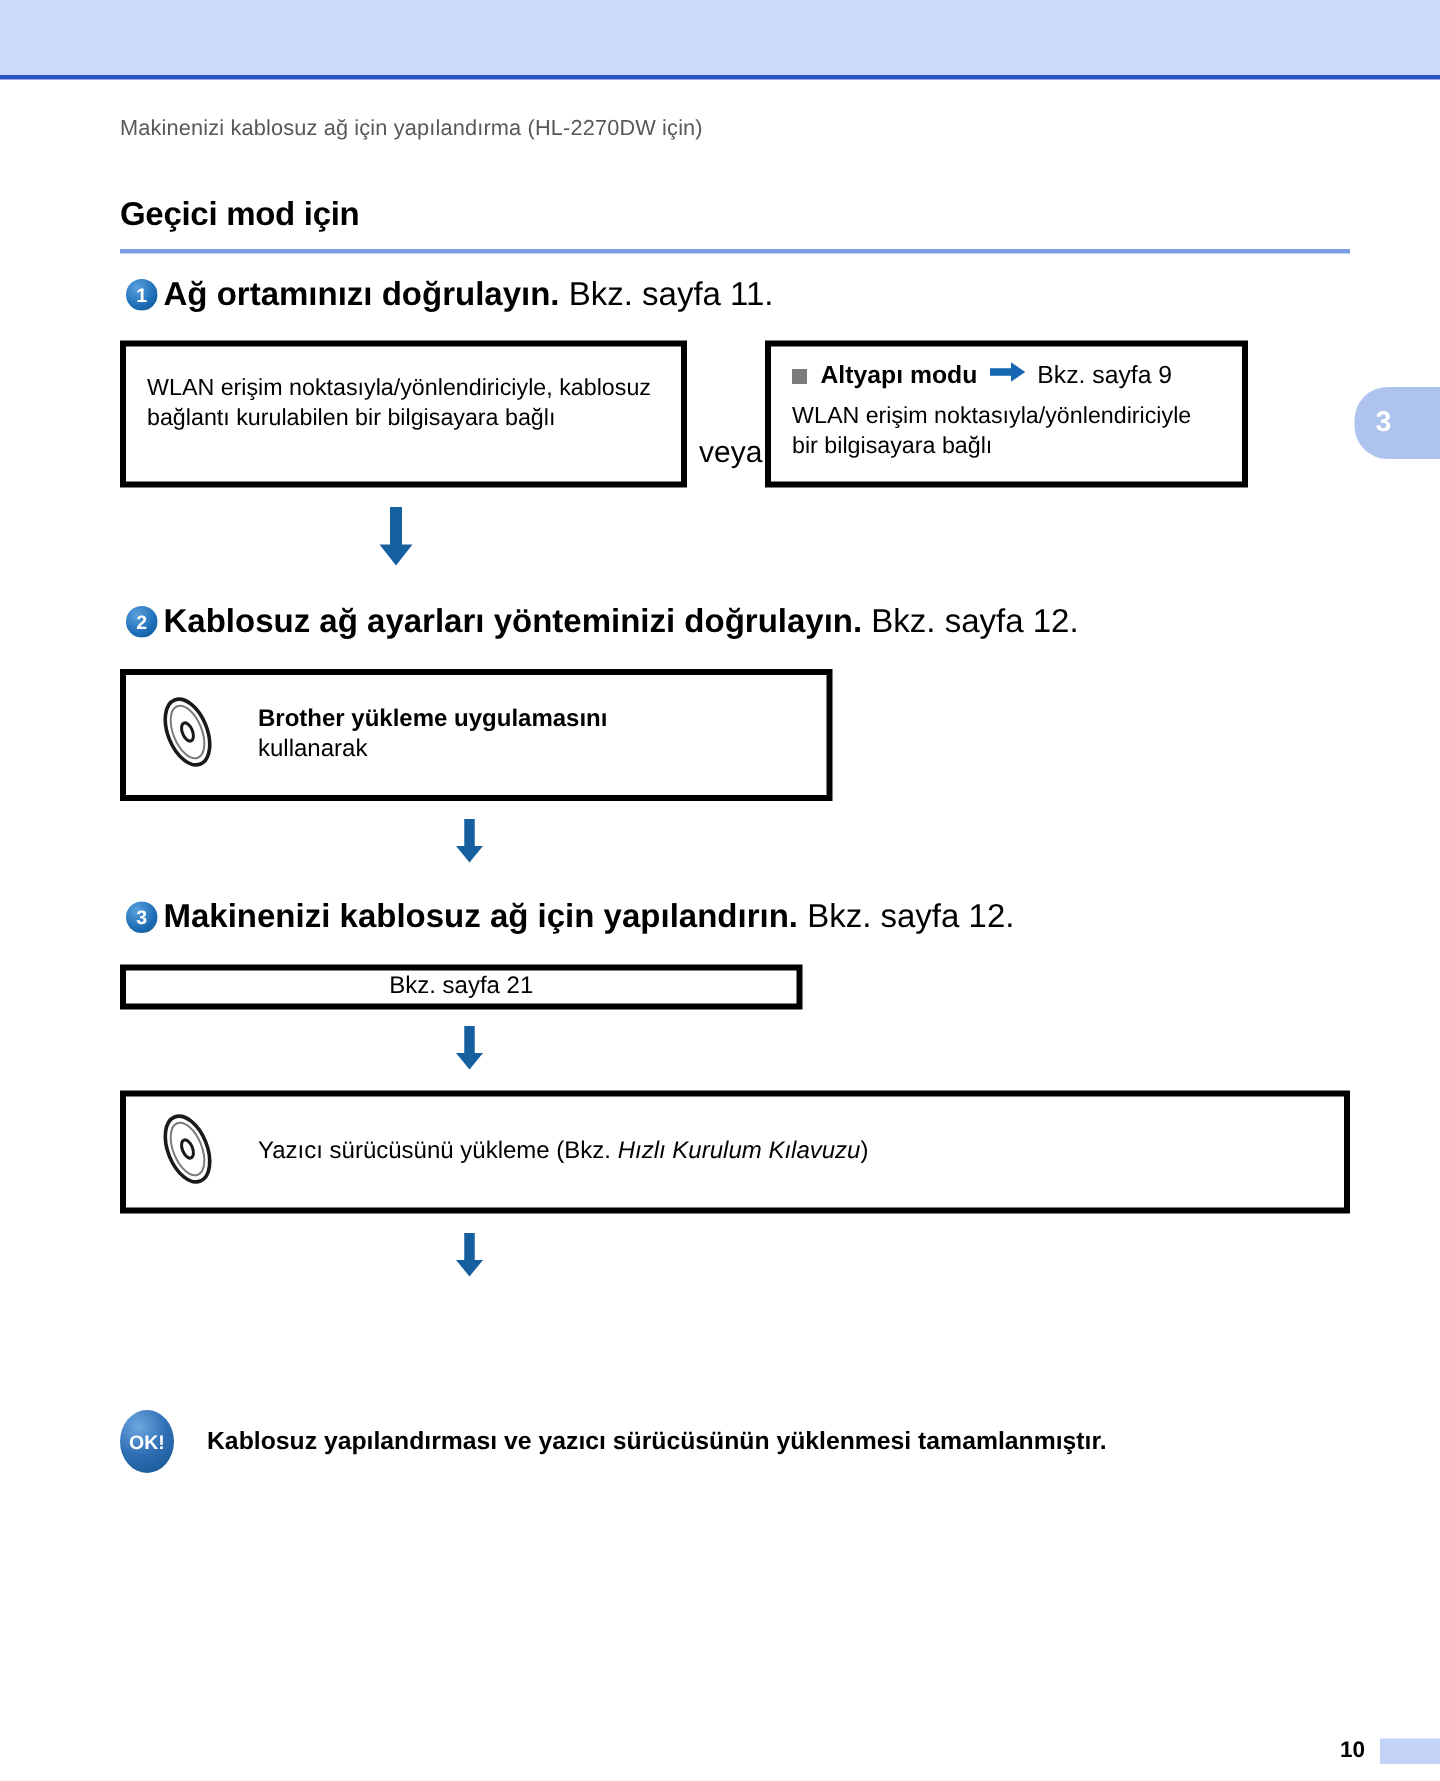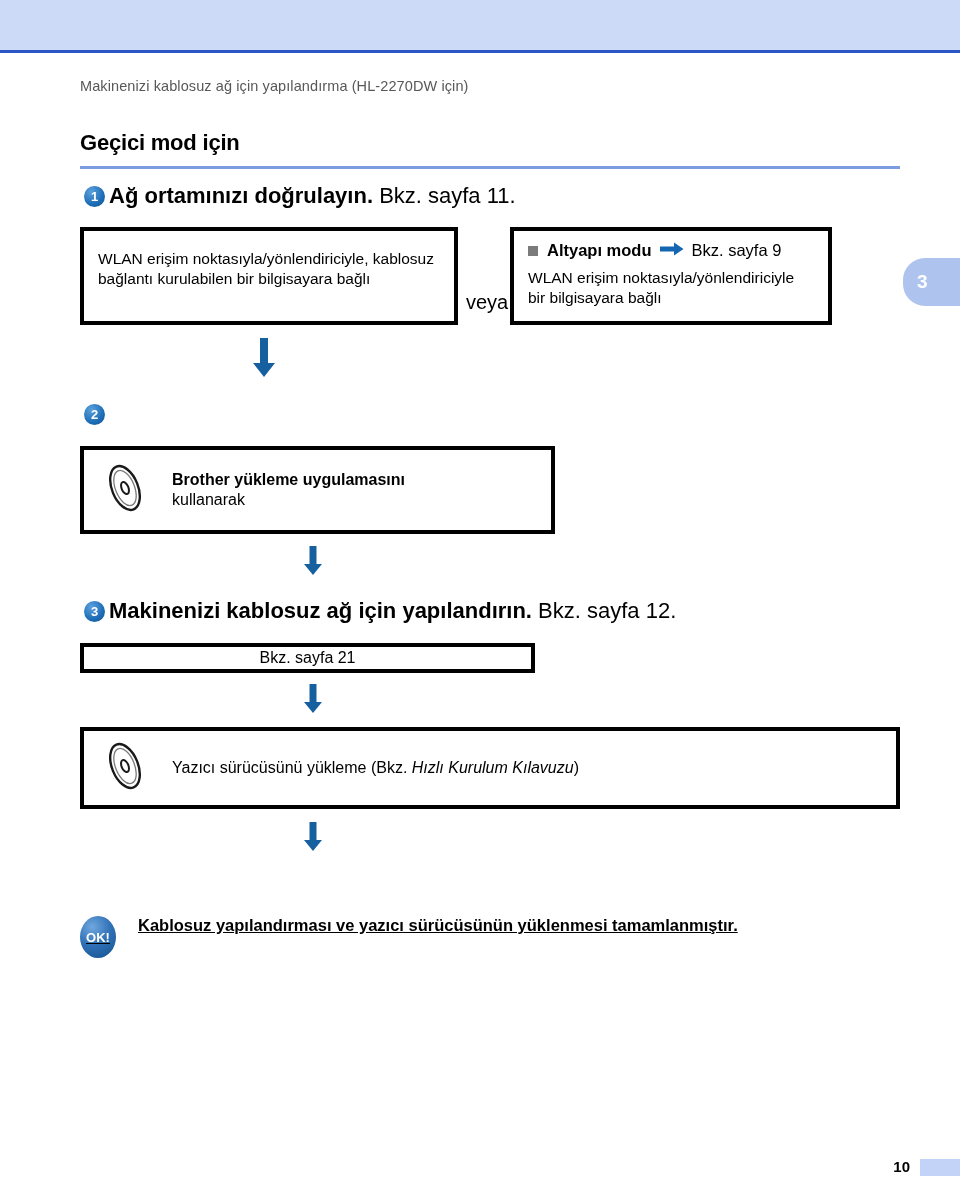--- a/index.html
+++ b/index.html
@@ -208,24 +208,23 @@
   .down-arrow { position: absolute; }
   #arrow-1 { left: 252px; top: 338px; }
   #arrow-2 { left: 303px; top: 546px; }
   #arrow-3 { left: 303px; top: 684px; }
   #arrow-4 { left: 303px; top: 822px; }
 
   
   .ok-line {
     position: absolute;
     left: 80px;
-    top: 916px;
-    display: flex;
-    align-items: flex-start;
-    text-decoration: underline;
+    top: 940px;
+    display: flex;
+    align-items: center;
   }
   .ok-badge {
     width: 36px; height: 42px;
     border-radius: 50%;
     background-image: radial-gradient(circle at 34% 26%, #6fa8df 0%, #2f6fb5 48%, #14528c 100%);
     color: #fff;
     font-size: 13px;
     font-weight: bold;
     display: flex;
     align-items: center;
@@ -305,20 +304,23 @@
 </div>
 
 <div class="down-arrow" id="arrow-1">
   <svg width="24" height="40" viewBox="0 0 24 40">
     <path d="M8 0 H16 V25 H23 L12 39 L1 25 H8 Z" fill="#16609f"></path>
   </svg>
 </div>
 
 <div class="step" id="step-2">
   <div class="step-badge">2</div>
+  <div class="step-text">
+    <span class="b">Kablosuz ağ ayarları yönteminizi doğrulayın.</span><span class="n"> Bkz. sayfa 12.</span>
+  </div>
 </div>
 
 <div class="tbox" id="box-installer">
   <div class="cd-row">
     <span>
       <svg width="46" height="52" viewBox="0 0 46 52">
         <g transform="rotate(-22 23 26)">
           <ellipse cx="23" cy="26" rx="13" ry="23" fill="#ffffff" stroke="#1a1a1a" stroke-width="2.4"></ellipse>
           <ellipse cx="23" cy="26" rx="9.5" ry="18.5" fill="#ffffff" stroke="#7a7a7a" stroke-width="1.3"></ellipse>
           <ellipse cx="23" cy="26" rx="3.4" ry="6.4" fill="#ffffff" stroke="#1a1a1a" stroke-width="2"></ellipse>

